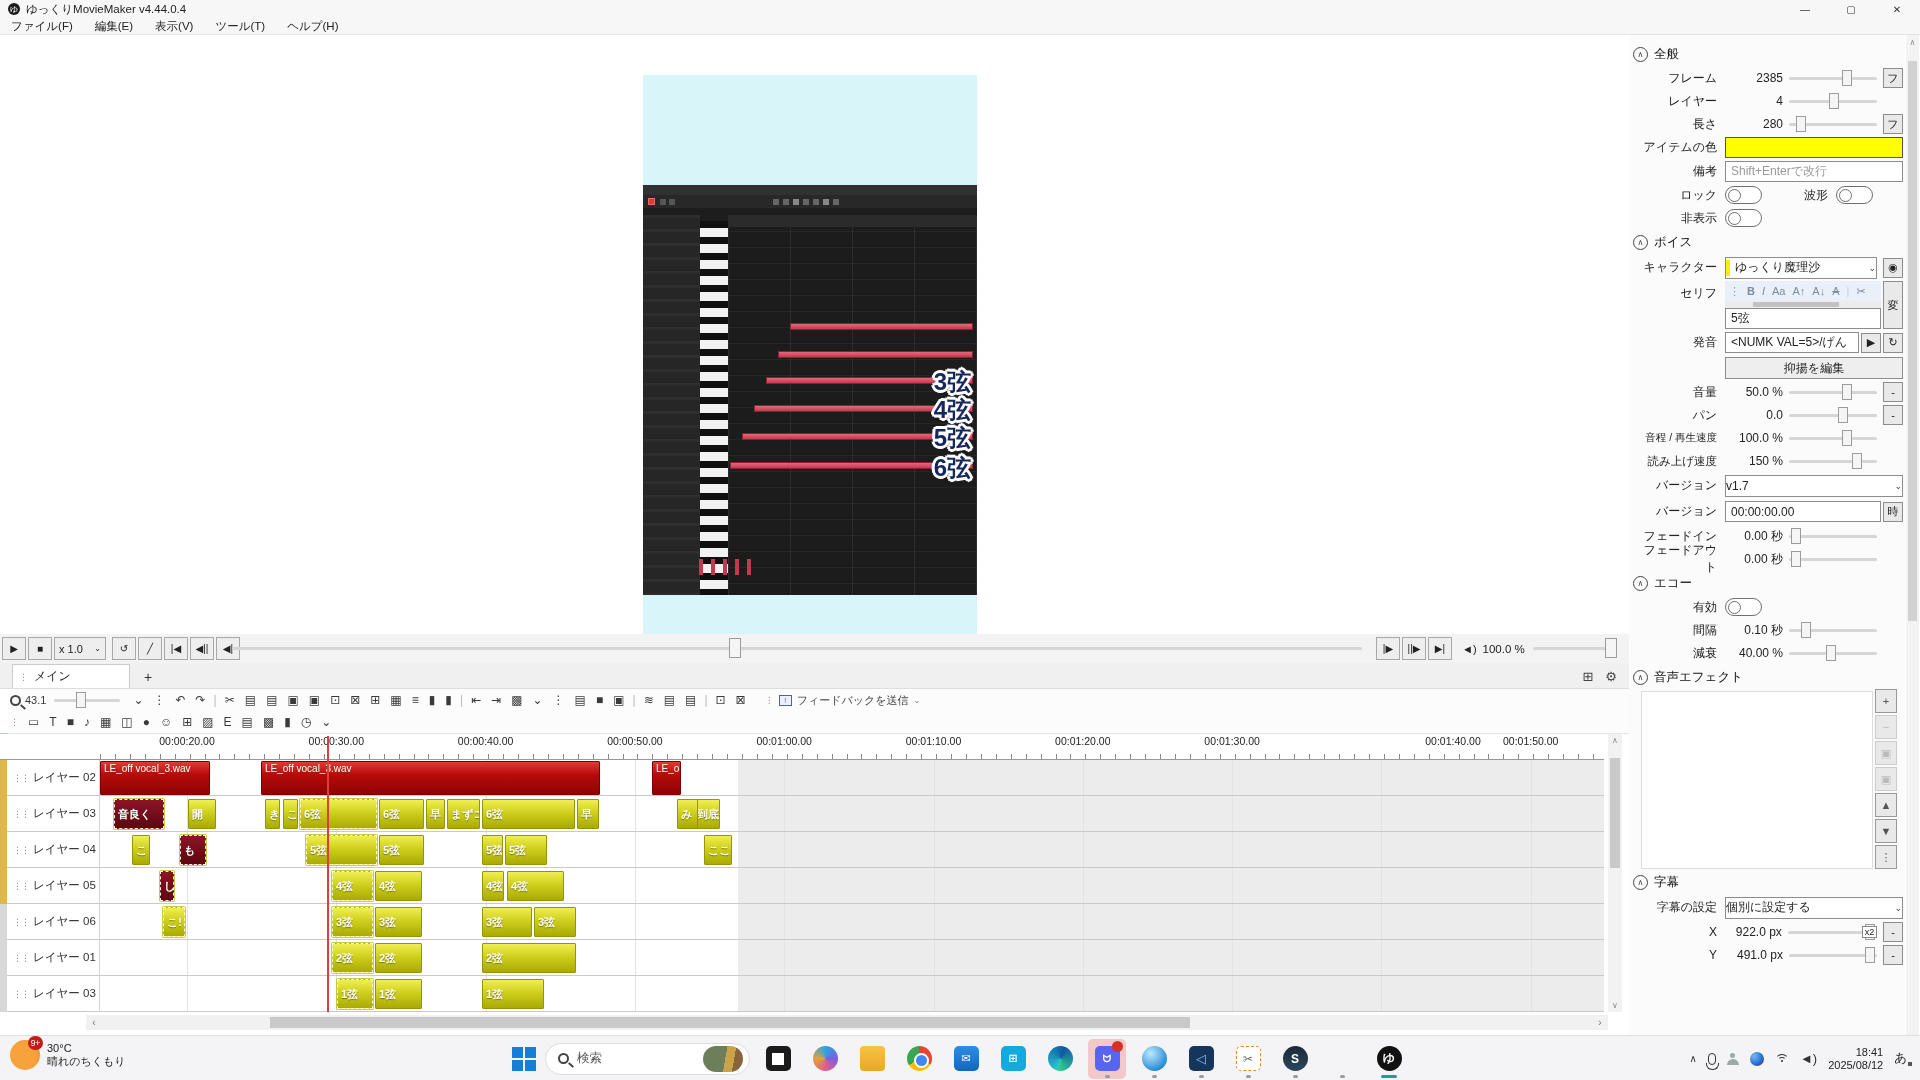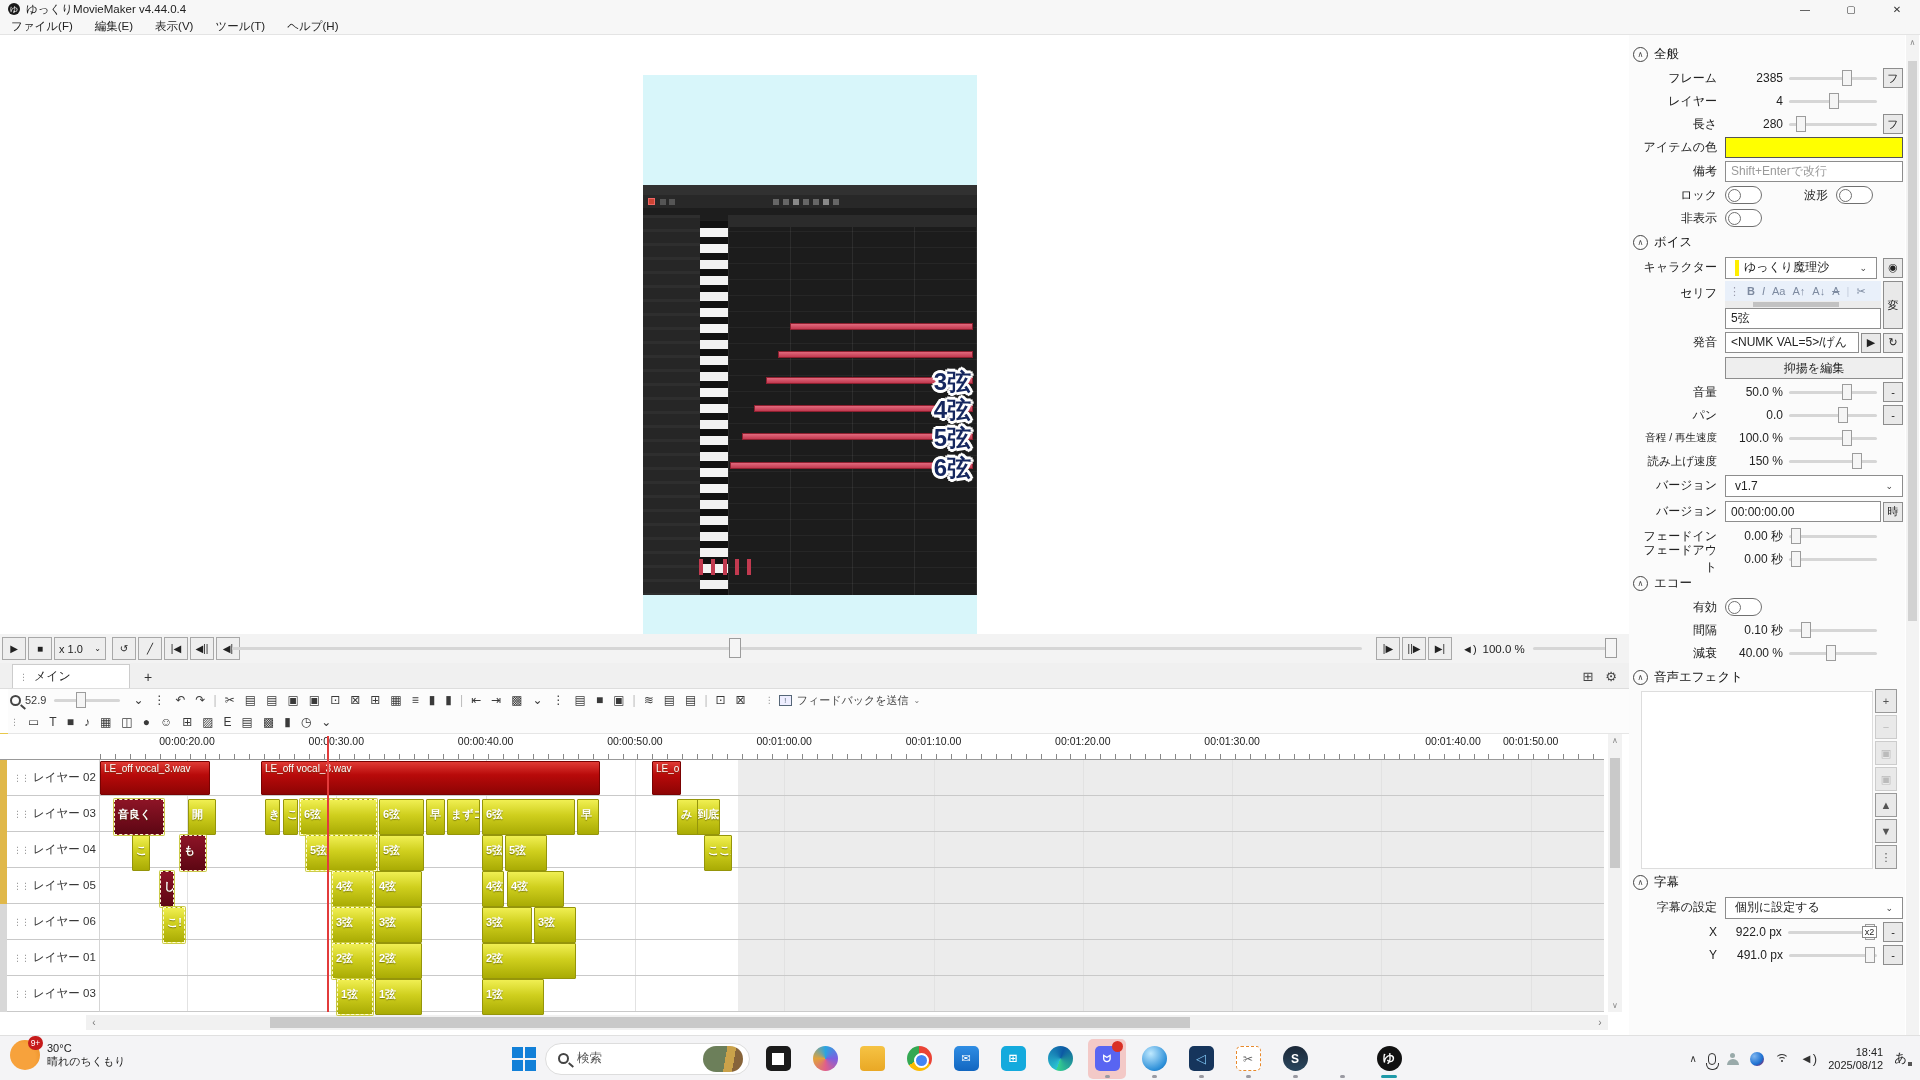--- a/index.html
+++ b/index.html
@@ -86,21 +86,21 @@
   .rtick { position:absolute; bottom:0; width:1px; background:#888; }
   #rows { position:absolute; left:0; top:26px; width:1604px; height:252px; }
   #grayzone { position:absolute; left:738px; top:0; width:866px; height:252px; background:#ececec; }
   .gline { position:absolute; top:0; bottom:0; width:1px; background:#e2e2e2; }
   .trow { position:absolute; left:0; width:1604px; height:36px; border-bottom:1px solid #c9c9c9; }
   .rowlabel { position:absolute; left:0; top:0; width:100px; height:36px; background:#fff; z-index:3;
     display:flex; align-items:center; border-bottom:1px solid #c9c9c9; border-right:1px solid #d5d5d5; }
   .rowstrip { width:7px; height:36px; }
   .rowdots { color:#999; font-size:9px; letter-spacing:-1px; margin:0 4px 0 6px; }
   .rowname { font-size:11.5px; color:#333; white-space:nowrap; }
-  .clip { position:absolute; top:3px; height:36px; overflow:hidden; z-index:2; border-radius:1px;
+  .clip { position:absolute; top:3px; height:30px; overflow:hidden; z-index:2; border-radius:1px;
     font-weight:bold; color:#fff; font-size:11px; line-height:29px; padding-left:3px; white-space:nowrap;
     text-shadow:0 1px 1px rgba(60,60,0,.55); }
   .clip.yellow { background:linear-gradient(180deg,#f0ef52 0%,#cfcf1d 45%,#a9ab04 100%); border:1px solid #95950a; }
   .clip.red { top:1px; height:34px; background:linear-gradient(180deg,#e03b35 0%,#b80a0a 40%,#8d0404 100%);
     border:1px solid #7a0202; font-size:10px; line-height:13px; font-weight:normal; }
   .clip.darkred { background:linear-gradient(180deg,#8d1426 0%,#5d0613 100%); border:1px solid #450410; }
   .clip.sel { border:1px dashed #fffcd8; box-shadow:0 0 0 1px rgba(190,190,30,.8); }
   #playhead { position:absolute; left:327px; top:2px; width:2px; height:276px; background:#e23b3b; z-index:6; }
   #vscroll { position:absolute; left:1608px; top:0; width:14px; height:278px; background:#f2f2f2; }
   #vthumb { position:absolute; left:2px; top:24px; width:10px; height:110px; background:#c9c9c9; }
@@ -129,21 +129,21 @@
   .pbtn { width:20px; height:20px; border:1px solid #8d8d8d; background:#e9e9e9; font-size:11px;
     display:flex; align-items:center; justify-content:center; margin-left:6px; }
   .toggle { width:37px; height:18px; border:1.6px solid #707070; border-radius:10px; position:relative; background:#fff; }
   .toggle::before { content:""; position:absolute; left:2px; top:1.5px; width:11px; height:11px;
     border:1.6px solid #707070; border-radius:50%; background:#fff; }
   .field { flex:1; height:21px; border:1px solid #8d8d8d; background:#fff; font-size:12px;
     display:flex; align-items:center; padding:0 5px; overflow:hidden; }
   .field.color { background:#ffff00; border:1px solid #555; }
   .field .ph { color:#9a9a9a; }
   .select { flex:1; height:22px; border:1px solid #8d8d8d; background:#fff; display:flex;
-    align-items:center; padding:0 9px; gap:5px; }
+    align-items:center; padding:0 0; gap:5px; }
   .select .carat { margin-left:auto; font-size:9px; color:#444; }
   .charstrip { width:4px; height:16px; background:#ffee00; }
   #seriftools { flex:1; height:20px; background:#e9f0fa; display:flex; align-items:center;
     font-size:11px; color:#7d8aa0; gap:7px; padding:0 4px; }
   #serifscroll { flex:1; height:7px; background:#ececec; position:relative; }
   #serifscroll div { position:absolute; left:18%; width:55%; top:1px; height:5px; background:#c2c2c2; }
   #henbtn { width:20px; height:48px; border:1px solid #8d8d8d; background:#e9e9e9;
     display:flex; align-items:center; justify-content:center; font-size:11px; margin-left:2px; }
   #yokuyo { flex:1; height:22px; border:1px solid #8d8d8d; background:#eee; display:flex;
     align-items:center; justify-content:center; font-size:12px; }
@@ -316,21 +316,21 @@
   <div class="tabico" style="margin-left:auto">⊞</div>
   <div class="tabico" style="margin-left:0">⚙</div>
 </div>
 
 <div id="dbwrap">
   <span>dB</span>
   <div id="dbmeter"></div>
 </div>
 <div id="tools1">
   <div class="mag"></div>
-  <span style="font-size:11px">52.9</span>
+  <span style="font-size:11px">43.1</span>
   <div id="zoomslider" class="slider">
     <div class="knob sm" style="left:32%"></div>
   </div>
   <span id="row1icons" style="display:flex;align-items:center">
       <span class="ticon">⌄</span>
       <span class="ticon">⋮</span>
       <span class="ticon">↶</span>
       <span class="ticon">↷</span>
       <span class="tsep">|</span>
       <span class="ticon">✂</span>

